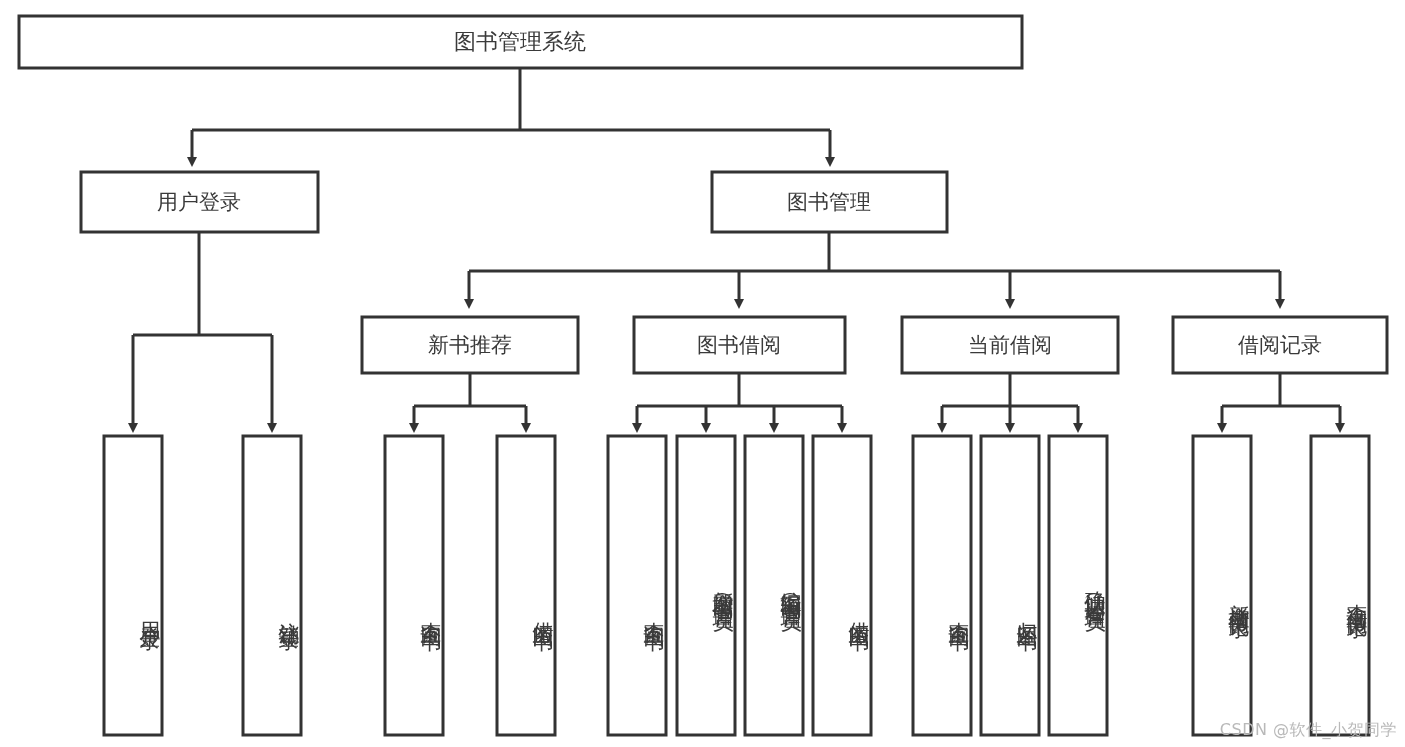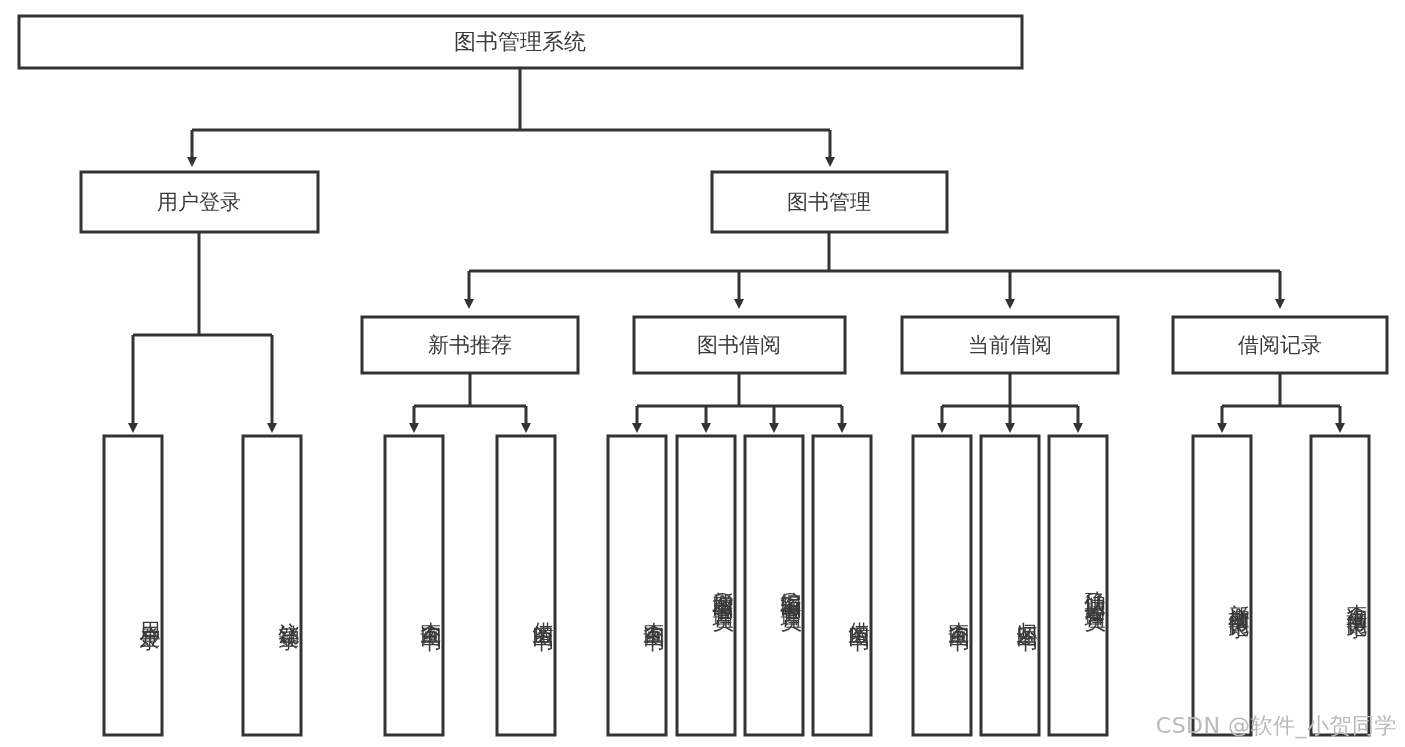--- a/index.html
+++ b/index.html
@@ -69,21 +69,21 @@
     display: flex;
     align-items: flex-start;
     justify-content: center;
     pointer-events: none;
   }
   .watermark {
     position: absolute;
     right: 8px;
     bottom: 6px;
     font-family: "DejaVu Sans", "Liberation Sans", sans-serif;
-    font-size: 22px;
+    font-size: 16px;
     color: #b9b9b9;
     white-space: nowrap;
     letter-spacing: 0.5px;
   }
 </style>
 </head>
 <body>
 
 <div id="diagram-root">
 

